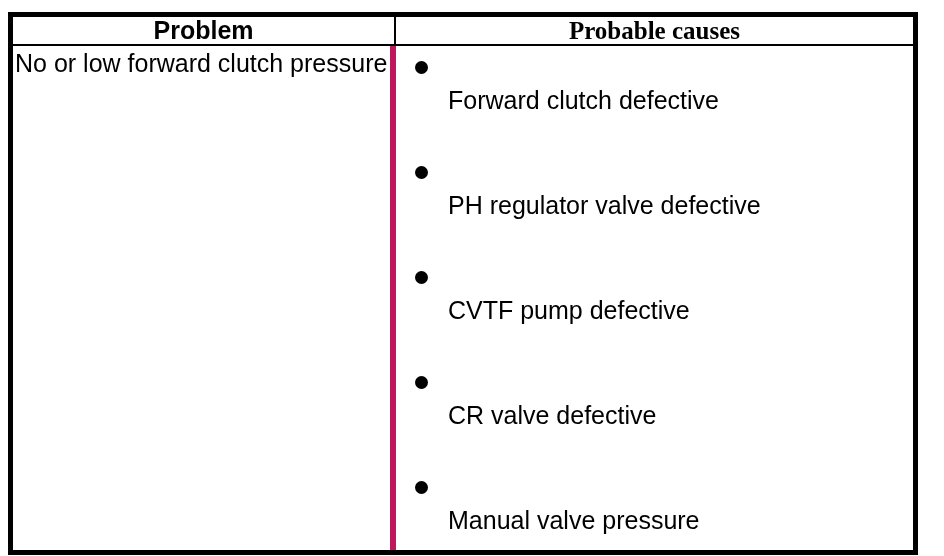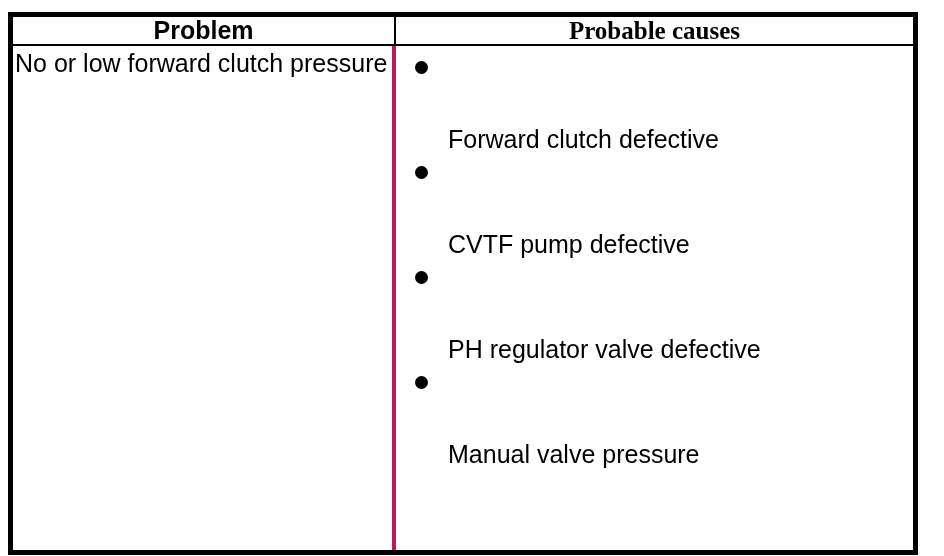--- a/index.html
+++ b/index.html
@@ -49,21 +49,21 @@
     flex: 1;
     font-family: Liberation Serif, serif;
   }
   .body-row {
     display: flex;
     height: 504px;
   }
   .problem-cell {
     width: 383px;
     box-sizing: border-box;
-    border-right: 4px solid #be185d;
+    border-right: 6px solid #be185d;
     padding: 3px 2px;
     font-size: 25px;
     line-height: 29px;
     overflow: hidden;
   }
   .causes-cell {
     flex: 1;
     box-sizing: border-box;
     padding-top: 3px;
     overflow: hidden;
@@ -80,21 +80,21 @@
     display: block;
     width: 13px;
     height: 13px;
     margin-left: 19px;
     border-radius: 50%;
     background: #000000;
   }
   .text-line {
     height: 69px;
     display: flex;
-    align-items: flex-end;
+    align-items: flex-start;
   }
   .cause-text {
     margin-left: 52px;
     font-size: 25px;
     line-height: 30px;
     white-space: nowrap;
   }
 </style>
 </head>
 <body>
@@ -119,33 +119,41 @@
           <div class="text-line">
             <span class="cause-text">Forward clutch defective</span>
           </div>
         </div>
 
         <div class="cause-item">
           <div class="bullet-line">
             <span class="bullet"></span>
           </div>
           <div class="text-line">
+            <span class="cause-text">PH regulator valve defective</span>
+          </div>
+        </div>
+
+        <div class="cause-item">
+          <div class="bullet-line">
+            <span class="bullet"></span>
+          </div>
+          <div class="text-line">
             <span class="cause-text">CVTF pump defective</span>
           </div>
         </div>
 
         <div class="cause-item">
           <div class="bullet-line">
             <span class="bullet"></span>
           </div>
           <div class="text-line">
-            <span class="cause-text">PH regulator valve defective</span>
+            <span class="cause-text">CR valve defective</span>
           </div>
         </div>
-
 
         <div class="cause-item">
           <div class="bullet-line">
             <span class="bullet"></span>
           </div>
           <div class="text-line">
             <span class="cause-text">Manual valve pressure</span>
           </div>
         </div>
 

